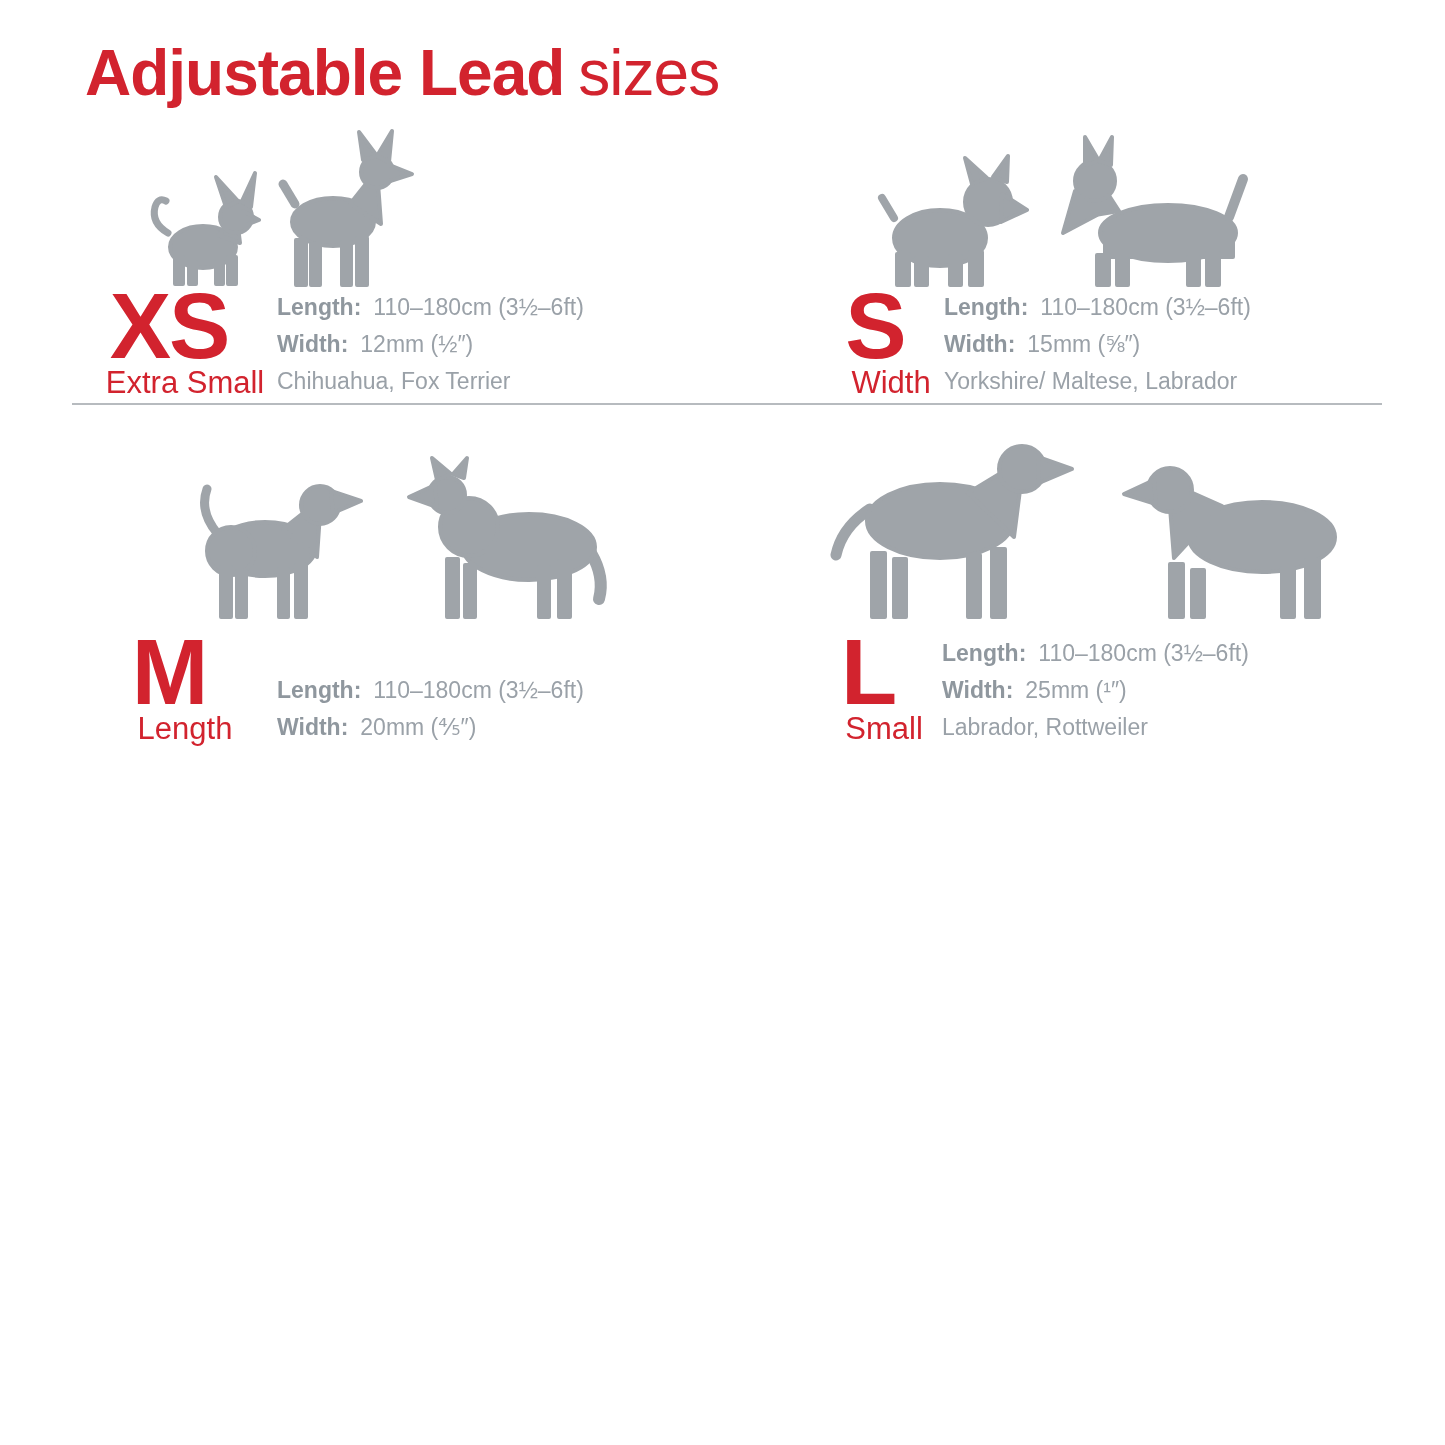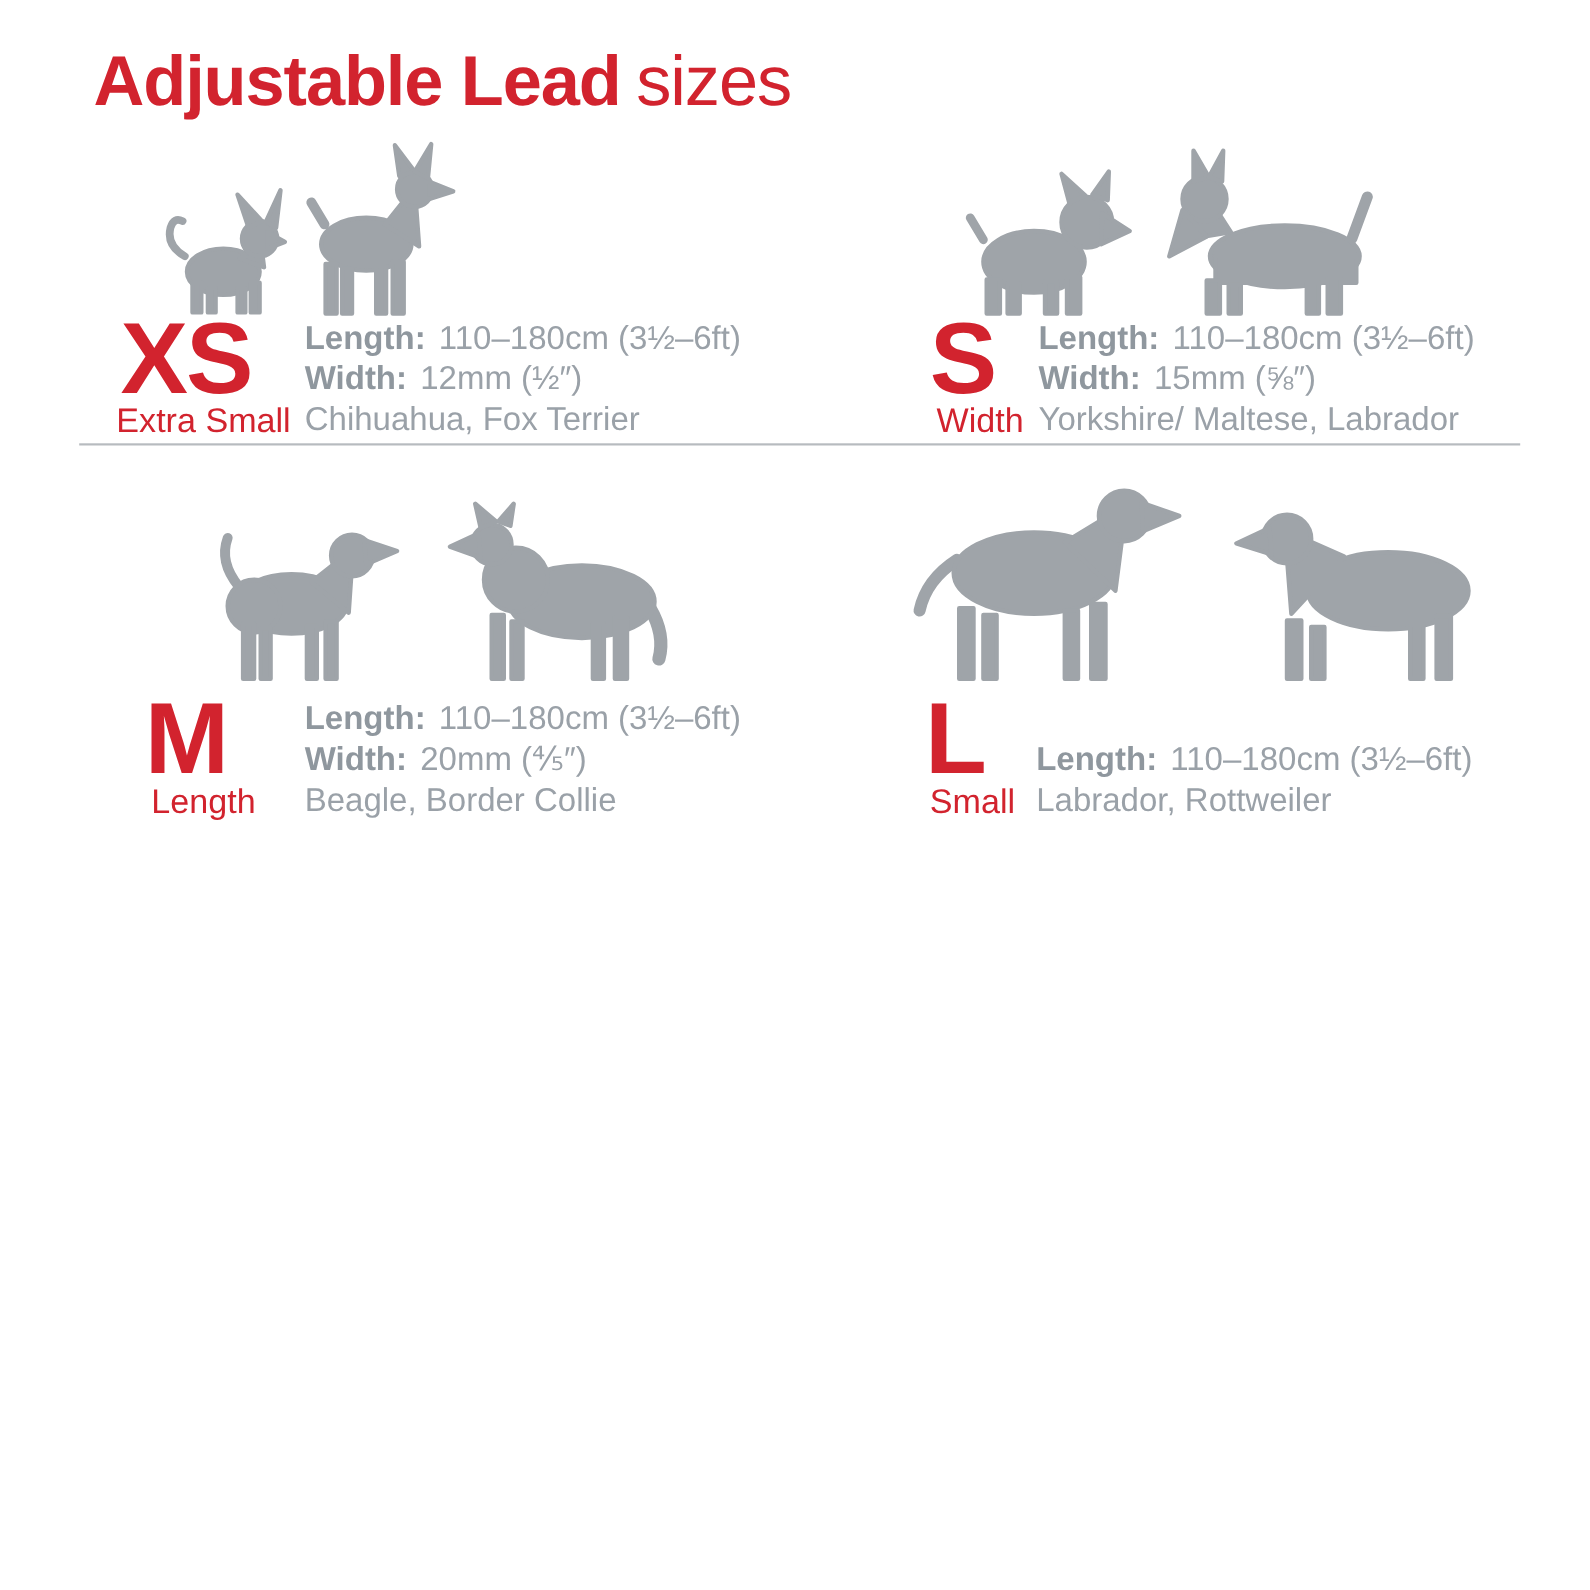--- a/index.html
+++ b/index.html
@@ -36,21 +36,21 @@
   .q-xs .info,.q-s .info{margin-top:0px;}
   .q-m .info,.q-l .info{margin-top:14px;}
   .label-col{display:flex;flex-direction:column;align-items:center;flex:0 0 auto;}
   .q-xs .label-col{width:168px;}
   .q-s  .label-col{width:90px;}
   .q-m  .label-col{width:168px;}
   .q-l  .label-col{width:100px;}
   .size-code{color:var(--red);font-weight:bold;font-size:92px;line-height:76px;letter-spacing:-2px;}
   .size-name{color:var(--red);font-size:31px;line-height:34px;margin-top:2px;white-space:nowrap;margin-left:32px;}
 
-  .details{margin-left:24px;font-size:30px;line-height:37px;color:var(--text-gray);white-space:nowrap;}
+  .details{margin-left:24px;font-size:23px;line-height:37px;color:var(--text-gray);white-space:nowrap;}
   .details .lbl{font-weight:bold;color:var(--label-gray);margin-right:12px;}
 
   .divider{position:absolute;left:72px;top:403px;width:1310px;height:2px;background:var(--divider);}
 
   svg.dog .ink{fill:var(--dog-gray);stroke:var(--dog-gray);stroke-width:4;
     stroke-linejoin:round;stroke-linecap:round;}
   svg.dog .line{fill:none;stroke:var(--dog-gray);stroke-linejoin:round;stroke-linecap:round;}
 </style>
 </head>
 <body>
@@ -188,21 +188,20 @@
       </svg>
     </div>
     <div class="info">
       <div class="label-col">
         <div class="size-code">M</div>
         <div class="size-name">Length</div>
       </div>
       <div class="details">
         <div><span class="lbl">Length:</span><span>110–180cm (3½–6ft)</span></div>
         <div><span class="lbl">Width:</span><span>20mm (⅘″)</span></div>
-        <div>Beagle, Border Collie</div>
       </div>
     </div>
   </section>
 
   <section class="quad q-l">
     <div class="dogs">
       <svg class="dog" width="280" height="205" viewBox="0 0 280 205">
         <g class="ink">
           <path class="line" d="M52,94 Q24,112 18,140" stroke-width="11"></path>
           <ellipse cx="122" cy="106" rx="73" ry="37"></ellipse>
@@ -228,18 +227,19 @@
         </g>
       </svg>
     </div>
     <div class="info">
       <div class="label-col">
         <div class="size-code">L</div>
         <div class="size-name">Small</div>
       </div>
       <div class="details">
         <div><span class="lbl">Length:</span><span>110–180cm (3½–6ft)</span></div>
+        <div><span class="lbl">Width:</span><span>25mm (¹″)</span></div>
         <div>Labrador, Rottweiler</div>
       </div>
     </div>
   </section>
 
 </div>
 
 </body></html>

